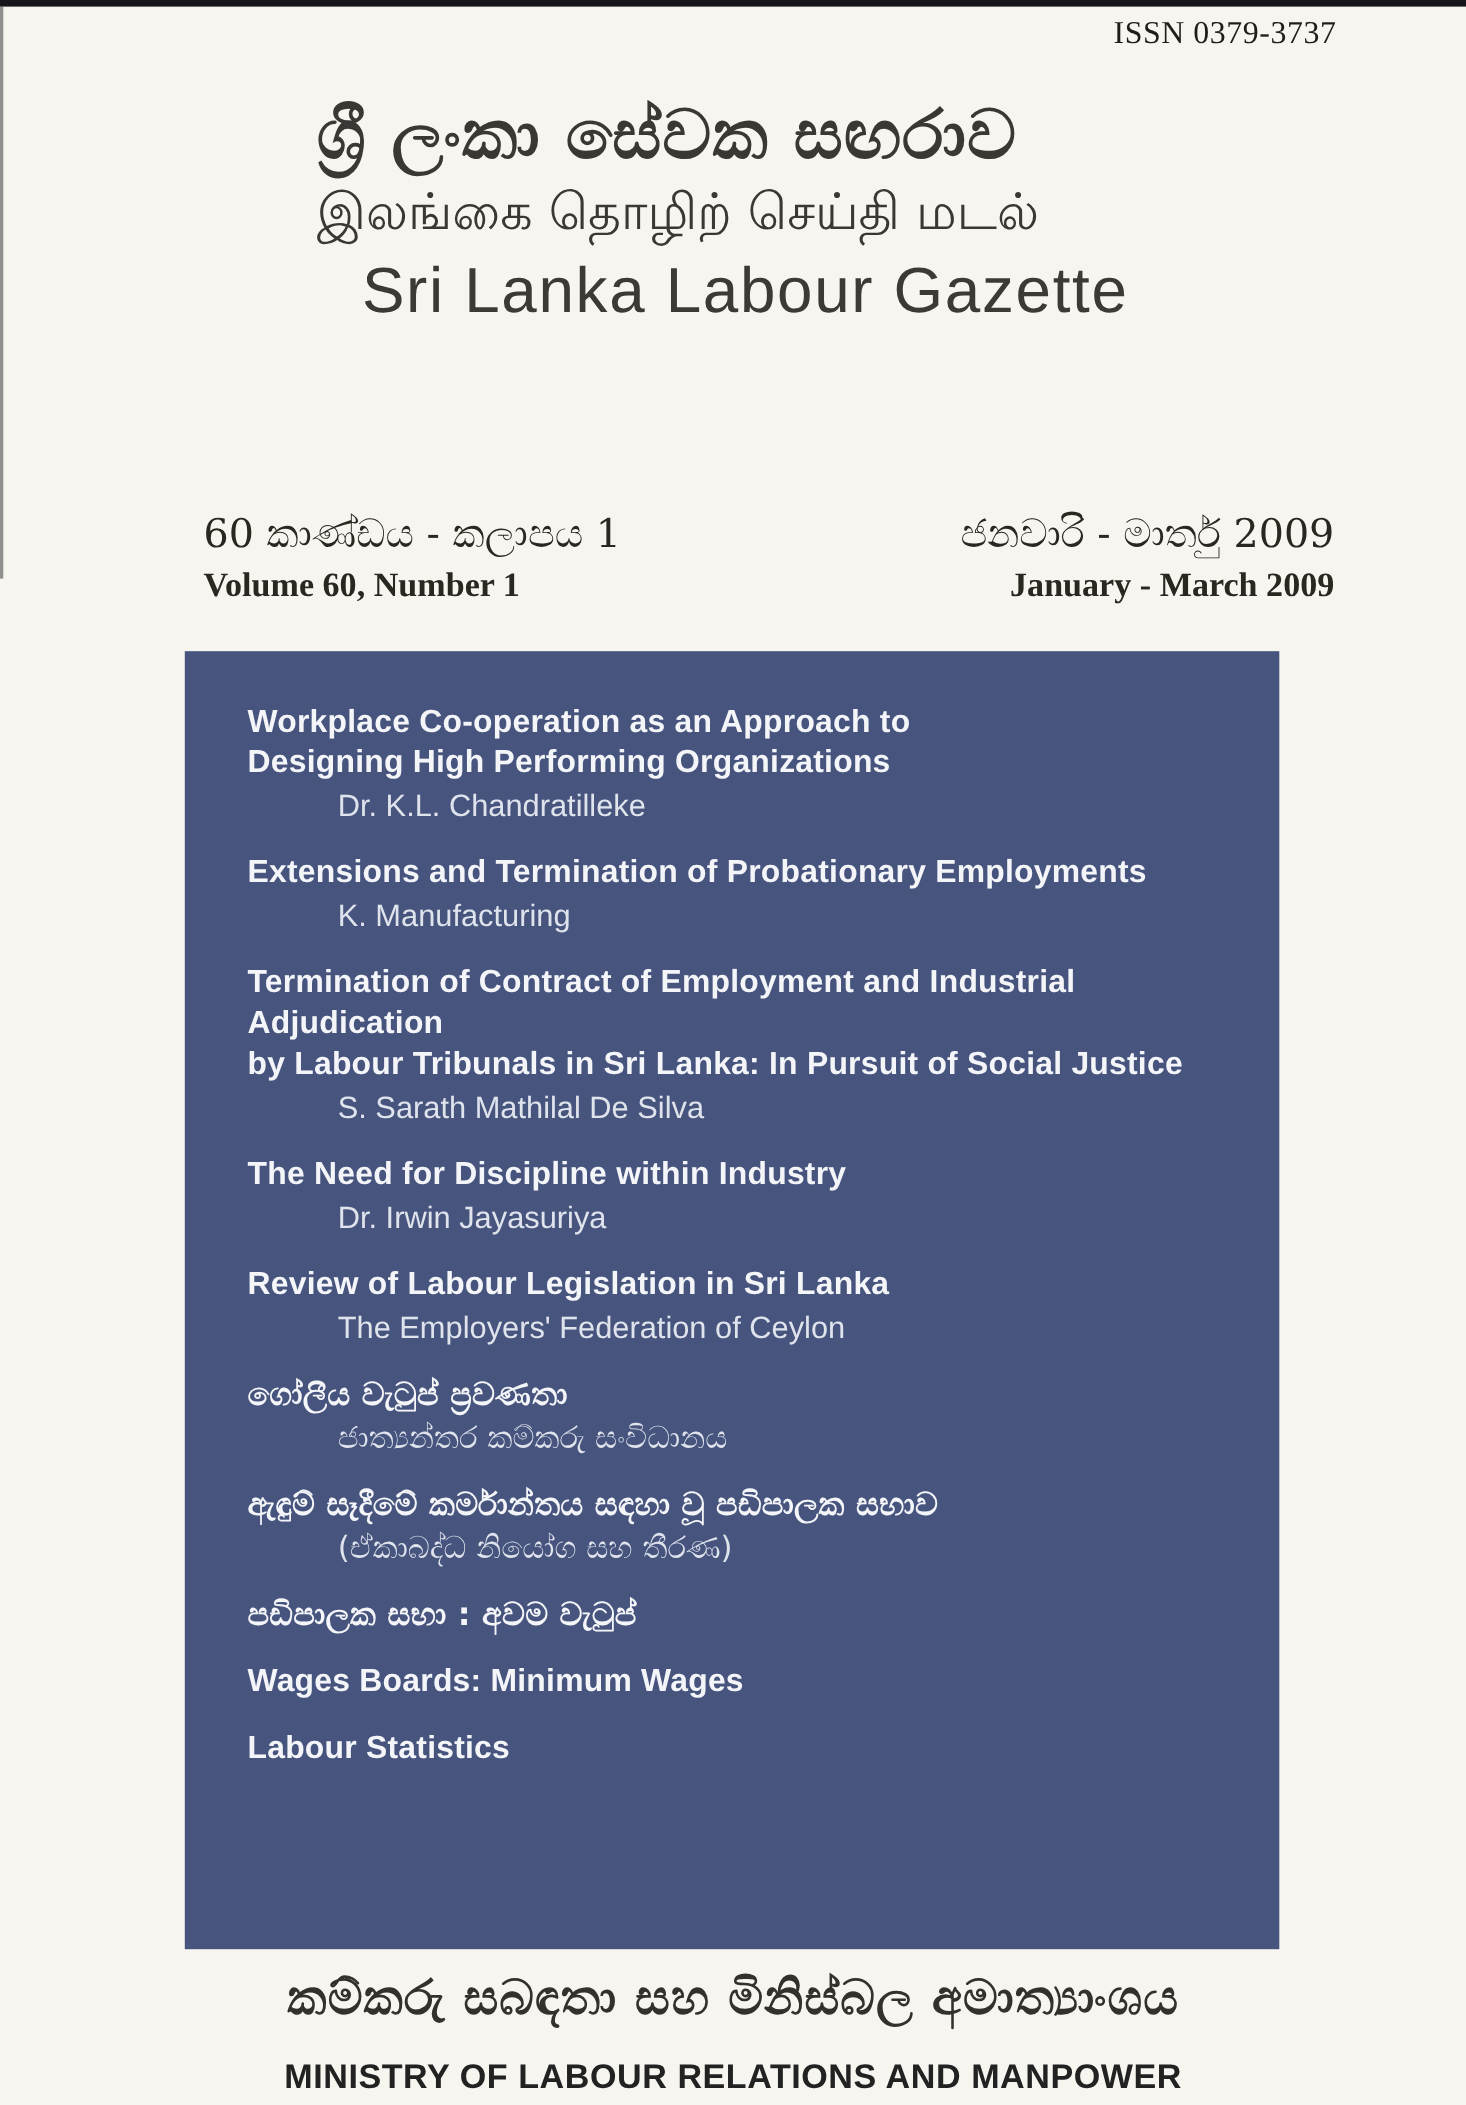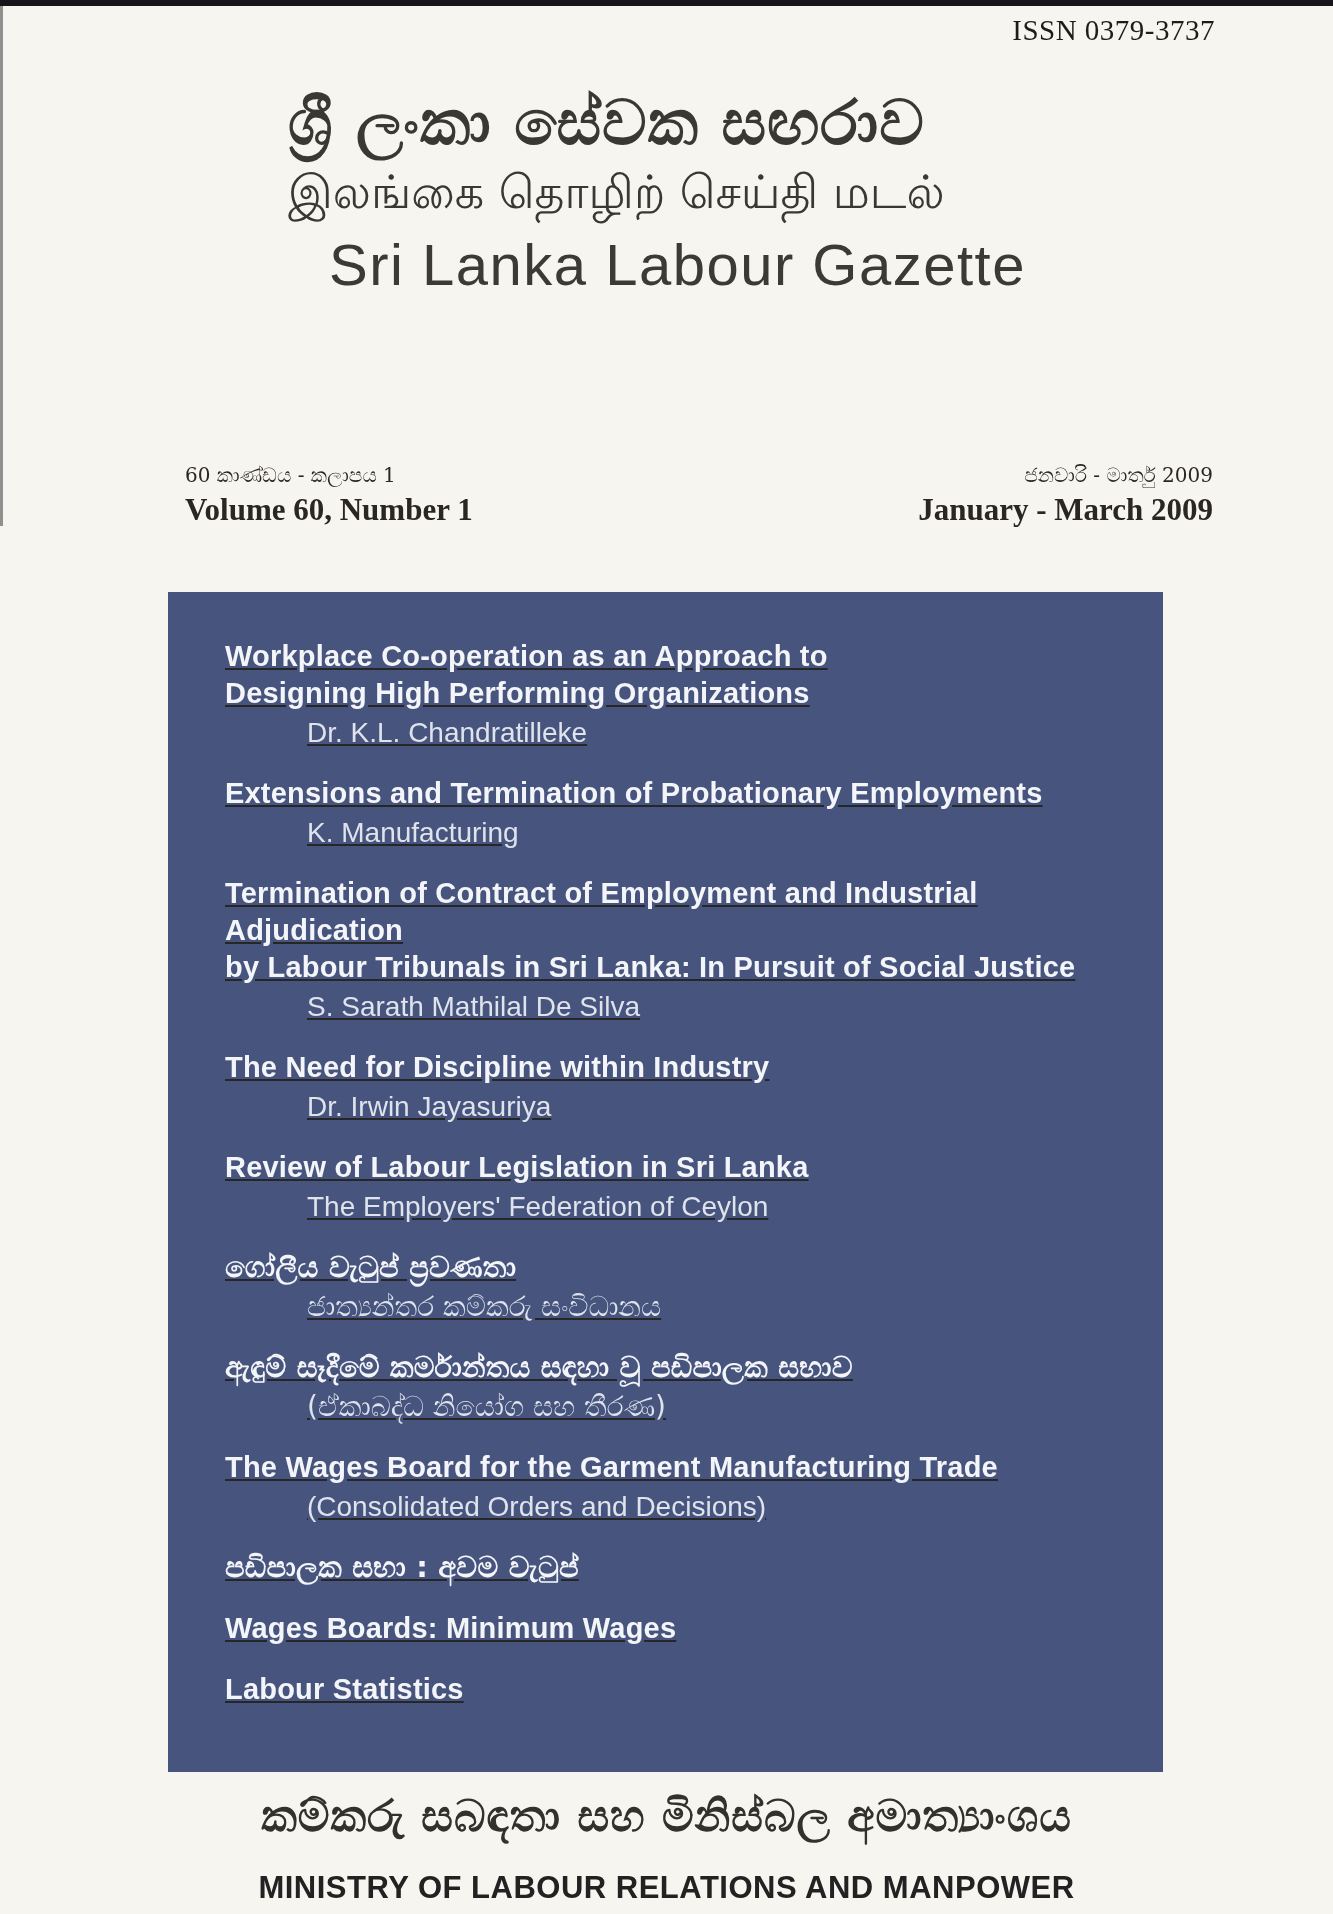--- a/index.html
+++ b/index.html
@@ -31,32 +31,32 @@
     font-size:46px;color:#3a3835;line-height:1.2;margin-top:8px;
   }
   .title-en{
     font-size:58px;color:#3c3a37;margin-top:10px;letter-spacing:1.5px;
     font-weight:normal;
     margin-left:41px;
   }
 
   .issue-row{position:absolute;top:462px;left:185px;right:120px;display:flex;justify-content:space-between;}
   .issue-col{font-family:"Liberation Serif", serif;color:#2a2620;}
-  .issue-col .si{font-size:20px;line-height:1.35;font-family:"DejaVu Serif", serif;}
+  .issue-col .si{font-size:36px;line-height:1.35;font-family:"DejaVu Serif", serif;}
   .issue-col .en{font-size:31px;font-weight:bold;line-height:1.35;}
   .issue-col.right{text-align:right;}
 
   .toc-box{
     position:absolute;left:168px;top:592px;width:995px;height:1180px;
     background:#46547e;
     box-sizing:border-box;
     padding:46px 40px 0 57px;
     overflow:hidden;
   }
-  .toc-entry{margin-bottom:24px;text-decoration:underline;}
+  .toc-entry{margin-bottom:24px;}
   .toc-title{
     color:#f4f5f8;font-weight:bold;font-size:29px;line-height:37px;
     letter-spacing:.2px;
   }
   .toc-sub{
     color:#dfe3ec;font-size:28px;line-height:36px;margin-top:3px;
     padding-left:82px;font-weight:normal;
   }
   .si-text{font-family:"DejaVu Sans", sans-serif;}
 
@@ -141,26 +141,20 @@
   </div>
 
 
   <div class="toc-entry">
     <div class="toc-title">
         <div class="si-text">ඇඳුම් සෑදීමේ කර්මාන්තය සඳහා වූ පඩිපාලක සභාව</div>
       </div>
     <div class="toc-sub si-text">(ඒකාබද්ධ නියෝග සහ තීරණ)</div>
   </div>
 
-  <div class="toc-entry">
-    <div class="toc-title">
-        <div>The Wages Board for the Garment Manufacturing Trade</div>
-      </div>
-    <div class="toc-sub">(Consolidated Orders and Decisions)</div>
-  </div>
 
   <div class="toc-entry">
     <div class="toc-title">
         <div class="si-text">පඩිපාලක සභා : අවම වැටුප්</div>
       </div>
 
   </div>
 
   <div class="toc-entry">
     <div class="toc-title">

